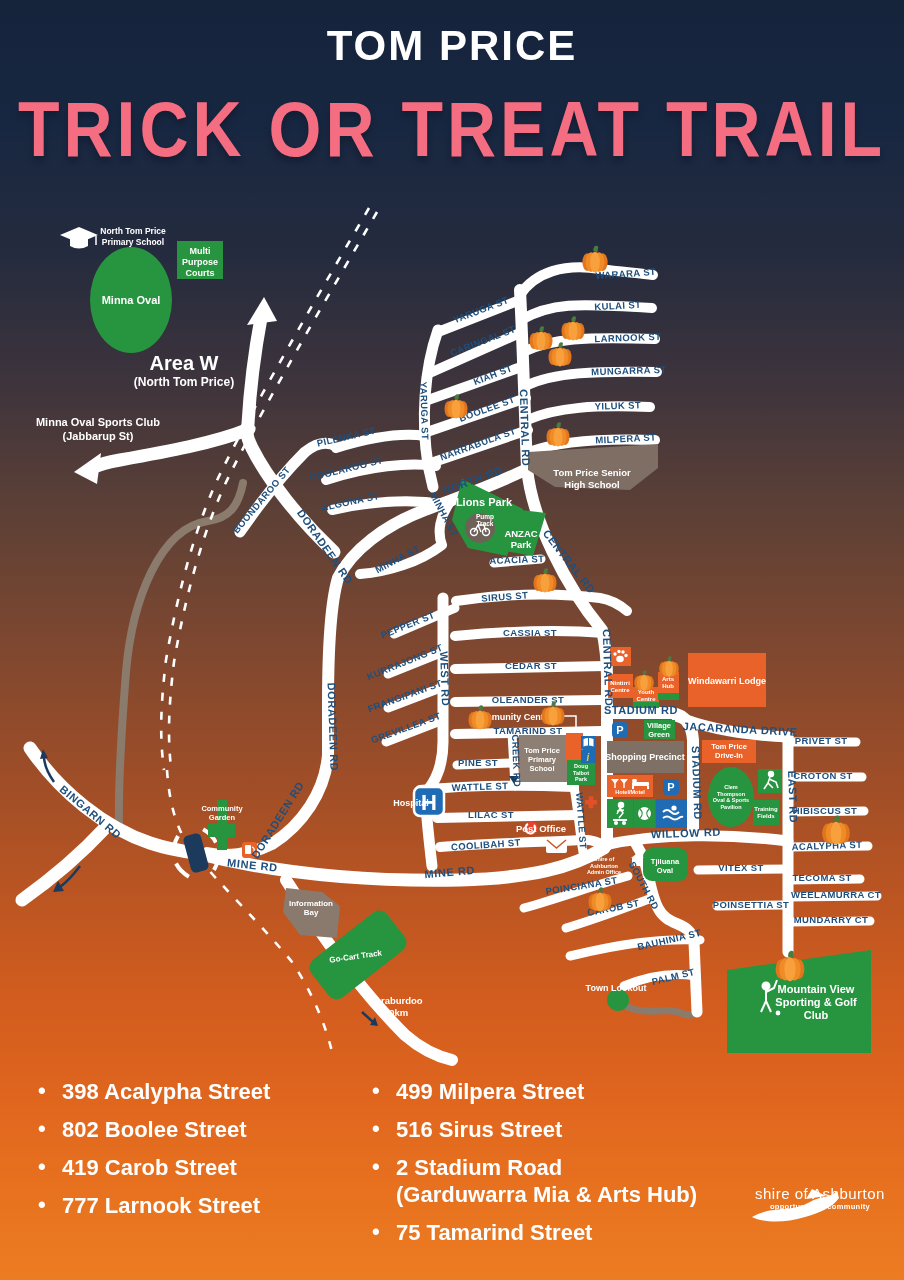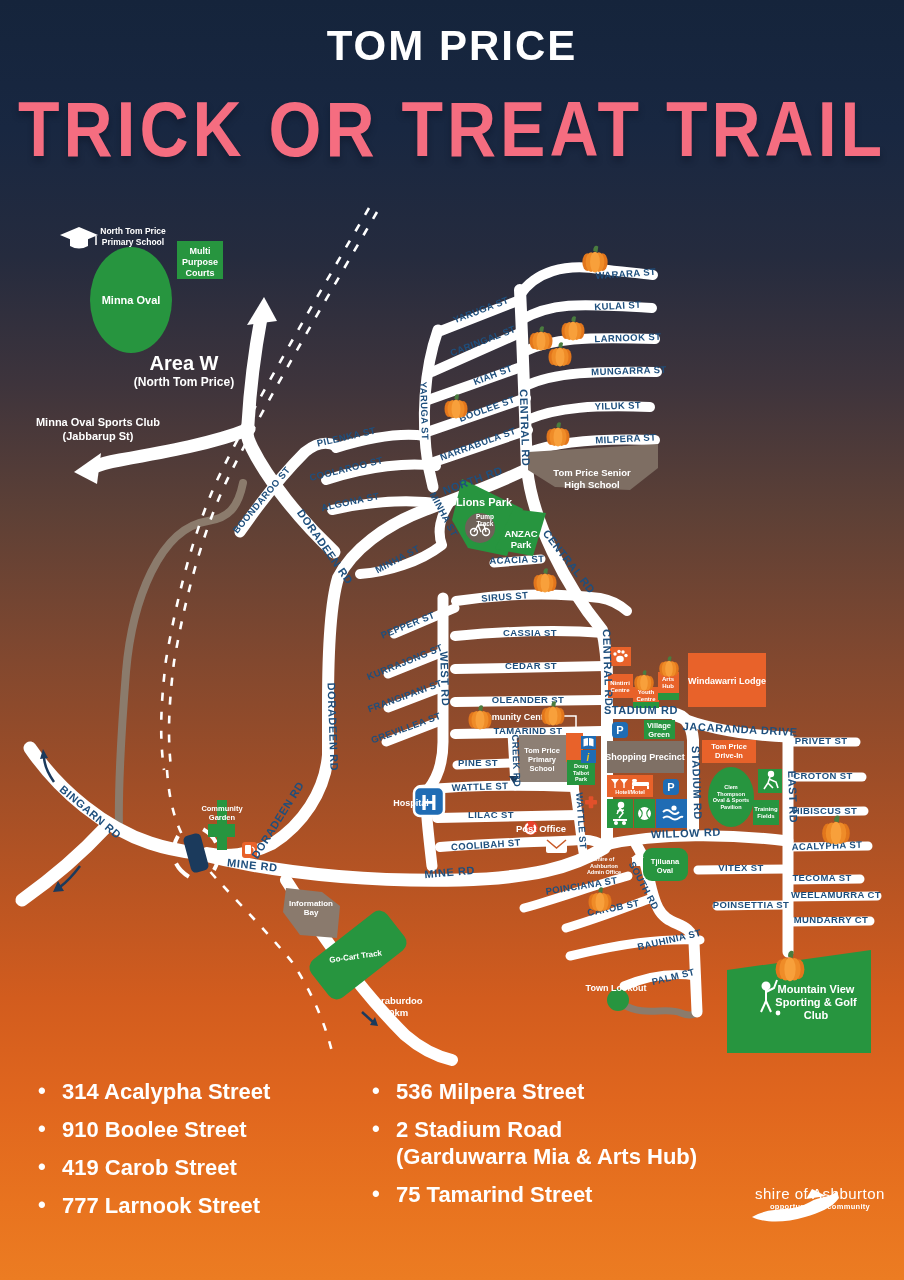--- a/index.html
+++ b/index.html
@@ -412,30 +412,31 @@
       <use href="#pk" transform="translate(644,682) scale(0.85)"></use>
       <use href="#pk" transform="translate(669,668) scale(0.85)"></use>
       <use href="#pk" transform="translate(836,832) scale(1.2)"></use>
       <use href="#pk" transform="translate(600,901)"></use>
       <use href="#pk" transform="translate(790,968) scale(1.25)"></use>
     </g>
   </svg>
 
   <div class="addr" style="left:38px;top:1078px;width:330px;">
     <ul>
-      <li>314 Acalypha Street</li>
-      <li>910 Boolee Street</li>
+      <li>398 Acalypha Street</li>
+      <li>802 Boolee Street</li>
       <li>419 Carob Street</li>
       <li>777 Larnook Street</li>
 
     </ul>
   </div>
   <div class="addr" style="left:372px;top:1078px;width:470px;">
     <ul>
-      <li>536 Milpera Street</li>
+      <li>499 Milpera Street</li>
+      <li>516 Sirus Street</li>
       <li>2 Stadium Road
 (Garduwarra Mia &amp; Arts Hub)</li>
       <li>75 Tamarind Street</li>
 
     </ul>
   </div>
 
   <div class="logo">
     <svg width="110" height="42" viewBox="0 0 110 42">
       <path d="M12,32 C32,20 52,28 70,17 C80,11 90,13 97,6 L99,13 C92,23 79,28 65,32 C45,38 24,38 12,32 Z" fill="#ffffff"></path>

